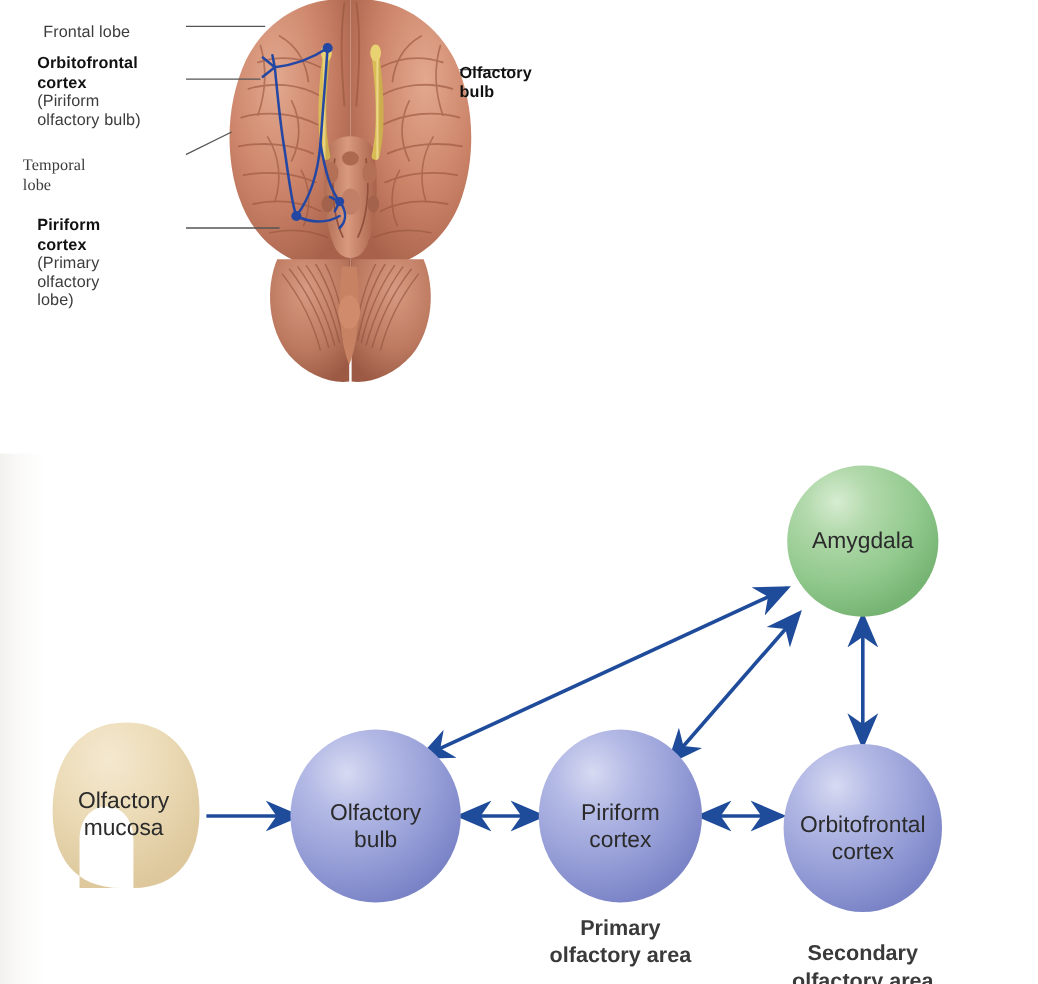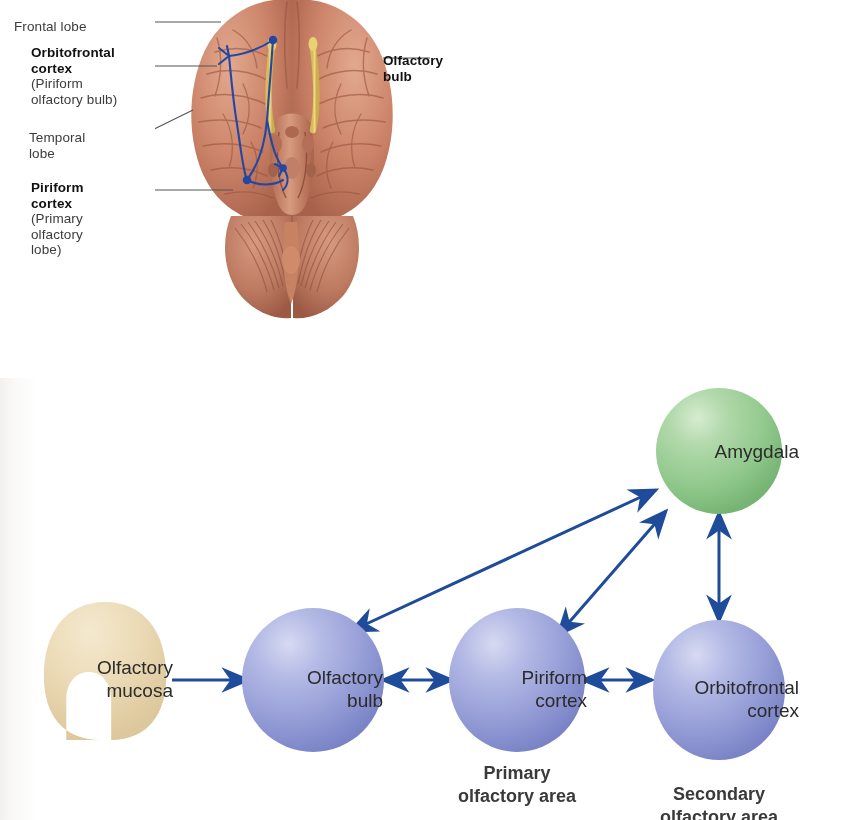--- a/index.html
+++ b/index.html
@@ -40,44 +40,44 @@
     font-size: 13.5px;
     line-height: 15.5px;
     color: #3c3c3c;
     letter-spacing: 0.1px;
     white-space: nowrap;
   }
   .label-block .strong {
     font-weight: bold;
     color: #111111;
   }
-  .lbl-frontal   { left: 14px;  top: 19px; }
+  .lbl-frontal   { left: 36px;  top: 19px; }
   .lbl-orbito    { left: 31px;  top: 45px; }
-  .lbl-temporal  { left: 29px;  top: 130px; }
+  .lbl-temporal  { left: 19px;  top: 130px; font-family: Liberation Serif, serif; }
   .lbl-piriform  { left: 31px;  top: 180px; }
   .lbl-bulb      { left: 383px; top: 53px; font-weight: bold; color:#111; }
 
   
   .panel-flow {
     position: absolute;
     left: 0; top: 378px;
     width: 865px;
     height: 442px;
     background: linear-gradient(to right,
         #f2f1ee 0px, #faf9f8 14px, #ffffff 38px, #ffffff 100%);
   }
   .flow-svg {
     position: absolute;
     left: 0; top: 0;
     width: 865px;
     height: 442px;
   }
   .node-label {
     position: absolute;
-    text-align: right;
+    text-align: center;
     font-size: 19px;
     line-height: 23px;
     color: #2b2b2b;
     white-space: nowrap;
     pointer-events: none;
   }
   .sub-label {
     position: absolute;
     text-align: center;
     font-size: 18px;

